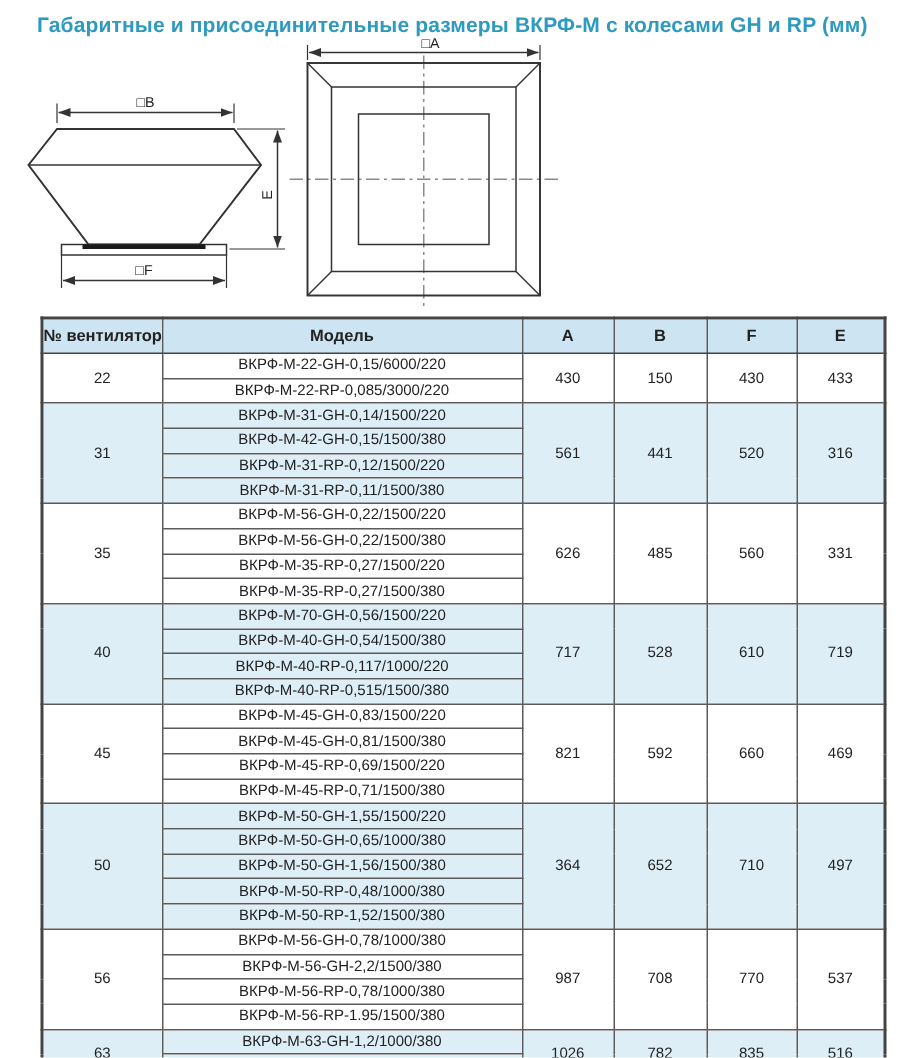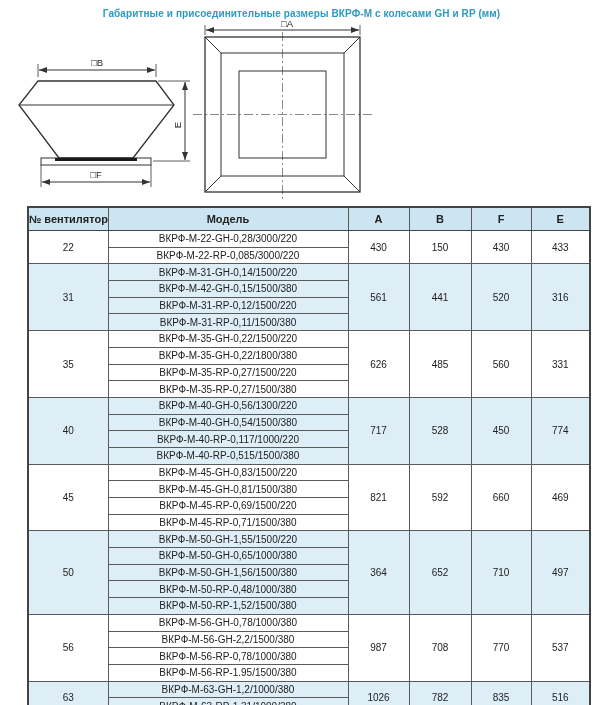--- a/index.html
+++ b/index.html
@@ -1,21 +1,21 @@
 <!DOCTYPE html>
 <html style="--title-color: #2e9ac0; --header-bg: #cde5f2; --row-alt-bg: #ddeef7;"><head>
 <meta charset="utf-8">
 <style>
   html,body{margin:0;padding:0;background:#ffffff;}
   body{
     width:603px;height:705px;overflow:hidden;position:relative;
     font-family:"Liberation Sans","DejaVu Sans",sans-serif;color:#222;
   }
   .page-title{
-    padding-top:8px;text-align:center;font-size:10px;font-weight:bold;
+    padding-top:8px;text-align:center;font-size:14px;font-weight:bold;
     color:var(--title-color,#2e9ac0);letter-spacing:.1px;
   }
   .drawings{position:relative;height:184px;}
   .svg-side{position:absolute;left:6px;top:28px;}
   .svg-top{position:absolute;left:190px;top:-1px;}
   svg text{font-family:"Liberation Sans","DejaVu Sans",sans-serif;font-size:9.5px;fill:#222;}
   .dims-table{
     margin-left:27px;margin-top:3px;border-collapse:collapse;table-layout:fixed;
     width:562px;border:2px solid #444;
   }
@@ -115,21 +115,21 @@
       <th>Модель</th>
       <th>A</th>
       <th>B</th>
       <th>F</th>
       <th>E</th>
     </tr>
   </thead>
   <tbody id="table-body">
       <tr class="group-start">
         <td class="cell-num" rowspan="2">22</td>
-        <td class="cell-model">ВКРФ-М-22-GH-0,28/3000/220</td>
+        <td class="cell-model">ВКРФ-М-22-GH-0,15/6000/220</td>
         <td class="cell-dim" rowspan="2">430</td>
         <td class="cell-dim" rowspan="2">150</td>
         <td class="cell-dim" rowspan="2">430</td>
         <td class="cell-dim" rowspan="2">433</td>
       </tr>
       <tr>
         <td class="cell-model">ВКРФ-М-22-RP-0,085/3000/220</td>
       </tr>
       <tr class="shade group-start">
         <td class="cell-num" rowspan="4">31</td>
@@ -143,42 +143,42 @@
         <td class="cell-model">ВКРФ-М-42-GH-0,15/1500/380</td>
       </tr>
       <tr class="shade">
         <td class="cell-model">ВКРФ-М-31-RP-0,12/1500/220</td>
       </tr>
       <tr class="shade">
         <td class="cell-model">ВКРФ-М-31-RP-0,11/1500/380</td>
       </tr>
       <tr class="group-start">
         <td class="cell-num" rowspan="4">35</td>
-        <td class="cell-model">ВКРФ-М-35-GH-0,22/1500/220</td>
+        <td class="cell-model">ВКРФ-М-56-GH-0,22/1500/220</td>
         <td class="cell-dim" rowspan="4">626</td>
         <td class="cell-dim" rowspan="4">485</td>
         <td class="cell-dim" rowspan="4">560</td>
         <td class="cell-dim" rowspan="4">331</td>
       </tr>
       <tr>
-        <td class="cell-model">ВКРФ-М-35-GH-0,22/1800/380</td>
+        <td class="cell-model">ВКРФ-М-56-GH-0,22/1500/380</td>
       </tr>
       <tr>
         <td class="cell-model">ВКРФ-М-35-RP-0,27/1500/220</td>
       </tr>
       <tr>
         <td class="cell-model">ВКРФ-М-35-RP-0,27/1500/380</td>
       </tr>
       <tr class="shade group-start">
         <td class="cell-num" rowspan="4">40</td>
-        <td class="cell-model">ВКРФ-М-40-GH-0,56/1300/220</td>
+        <td class="cell-model">ВКРФ-М-70-GH-0,56/1500/220</td>
         <td class="cell-dim" rowspan="4">717</td>
         <td class="cell-dim" rowspan="4">528</td>
-        <td class="cell-dim" rowspan="4">450</td>
-        <td class="cell-dim" rowspan="4">774</td>
+        <td class="cell-dim" rowspan="4">610</td>
+        <td class="cell-dim" rowspan="4">719</td>
       </tr>
       <tr class="shade">
         <td class="cell-model">ВКРФ-М-40-GH-0,54/1500/380</td>
       </tr>
       <tr class="shade">
         <td class="cell-model">ВКРФ-М-40-RP-0,117/1000/220</td>
       </tr>
       <tr class="shade">
         <td class="cell-model">ВКРФ-М-40-RP-0,515/1500/380</td>
       </tr>

